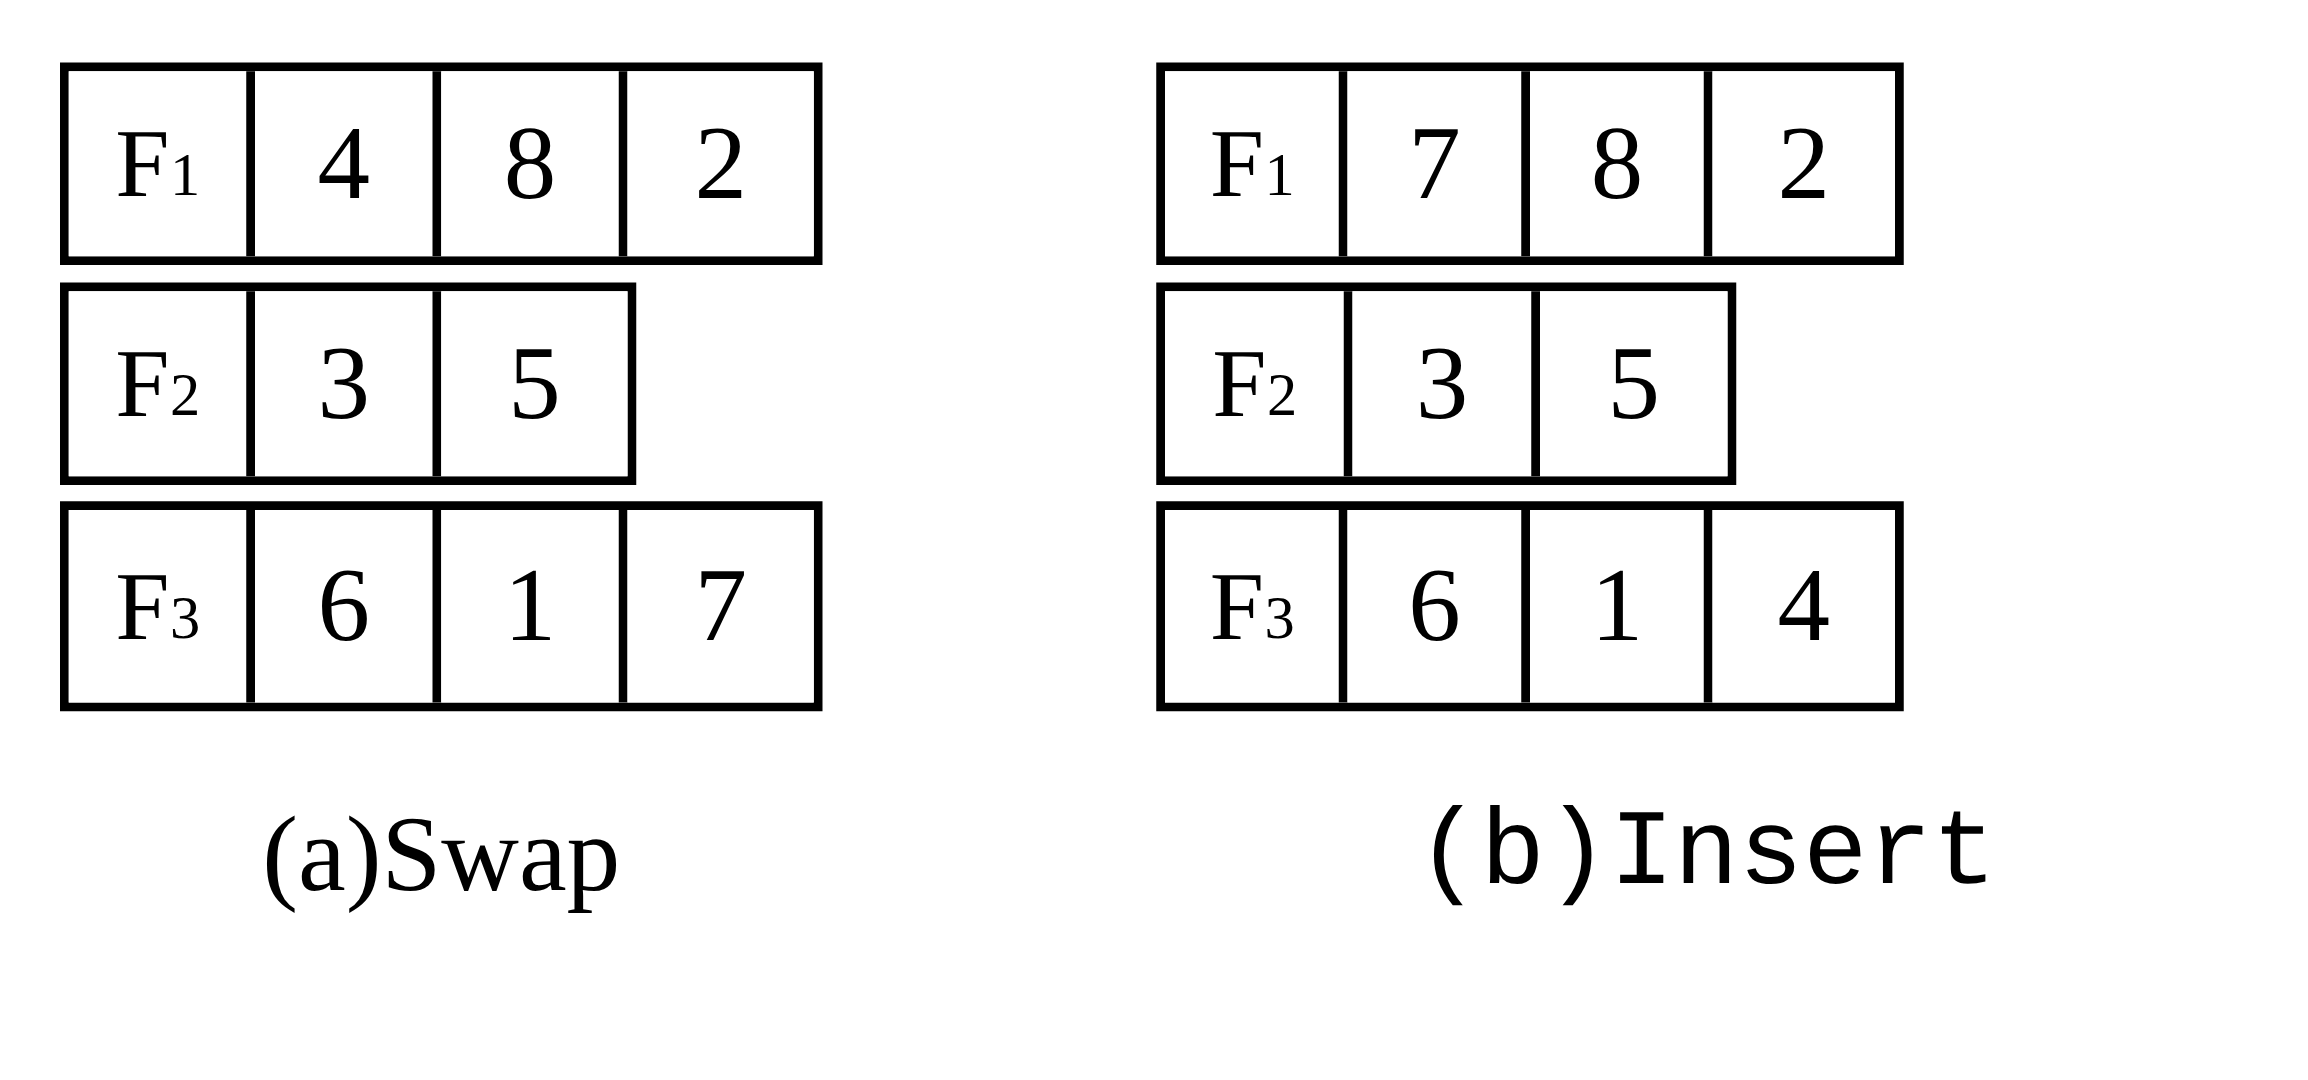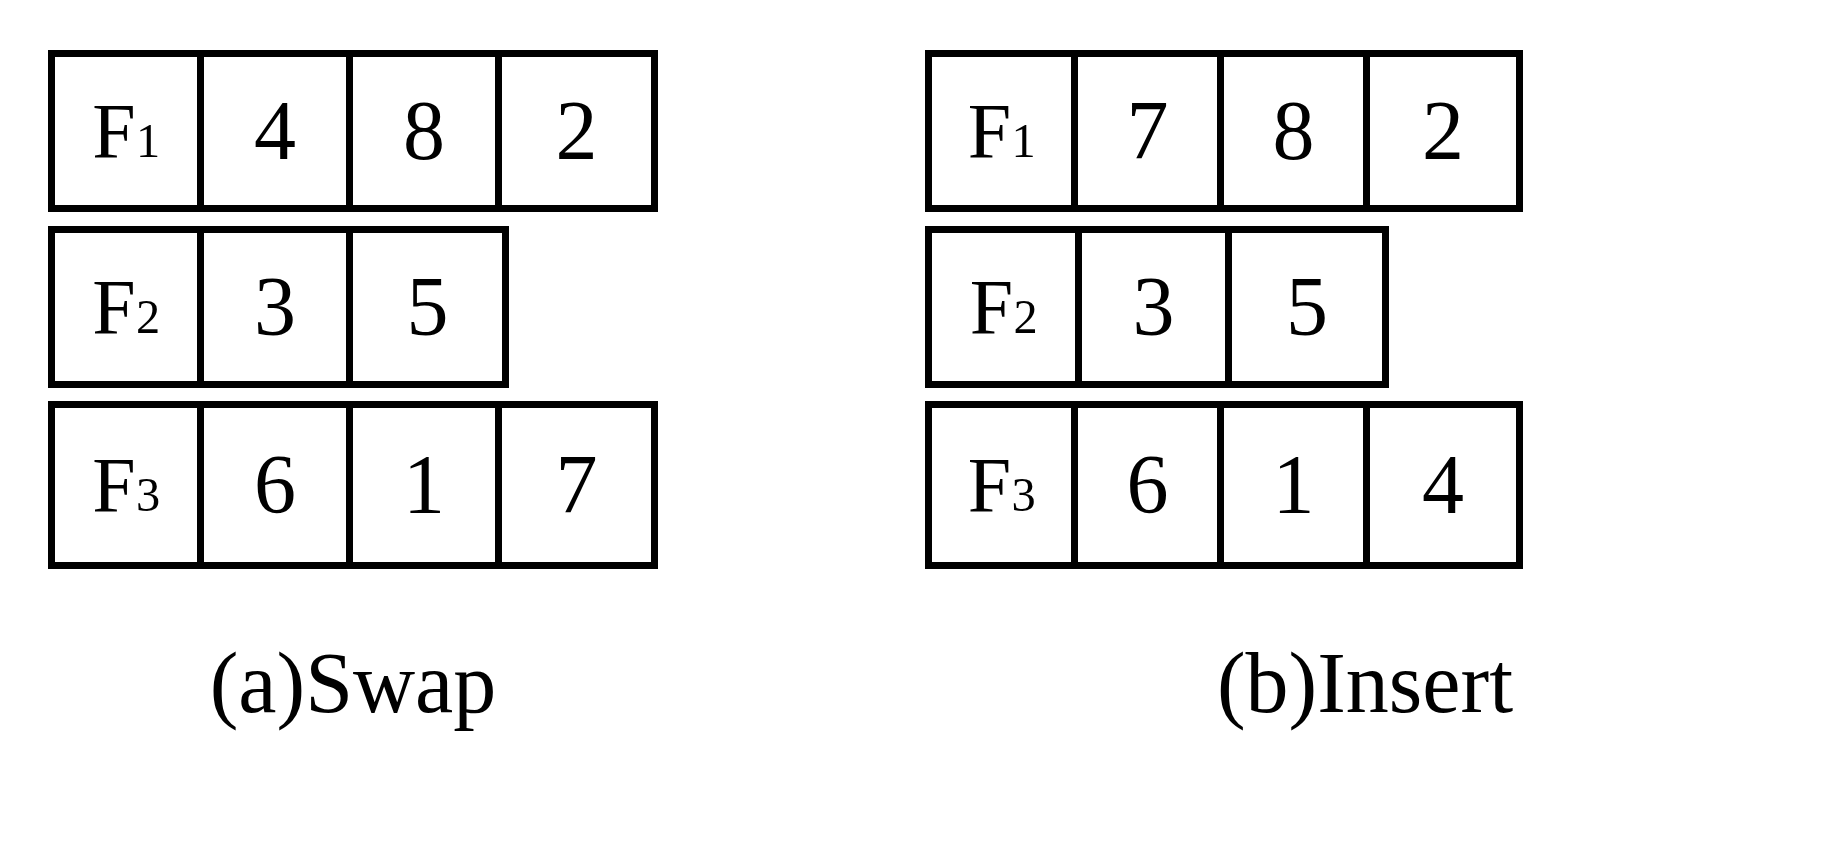--- a/index.html
+++ b/index.html
@@ -84,21 +84,21 @@
     top: 608px;
     width: 100%;
     text-align: center;
     font-size: 86px;
     line-height: 1;
     letter-spacing: 0px;
     white-space: nowrap;
     margin-top: 32px;
   }
   .panel-a .caption { left: 95px;  width: 420px; }
-  .panel-b .caption { left: 130px; width: 620px; }
+  .panel-b .caption { left: 130px; width: 620px; font-family: Liberation Mono, monospace; }
 </style>
 </head>
 <body>
 
 <div id="canvas">
 
   <div class="panel panel-a">
 
     <div class="row row-1">
       <div class="cell label">

